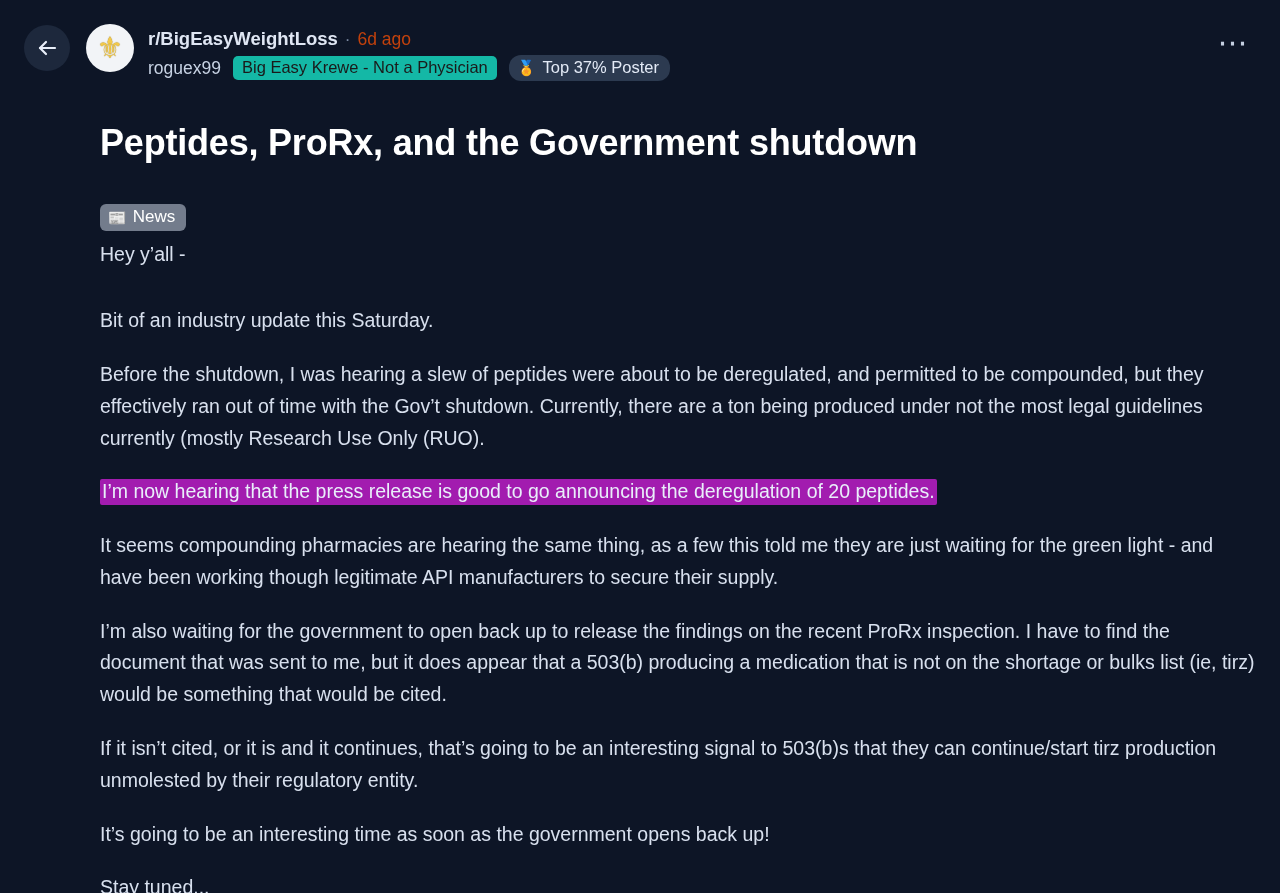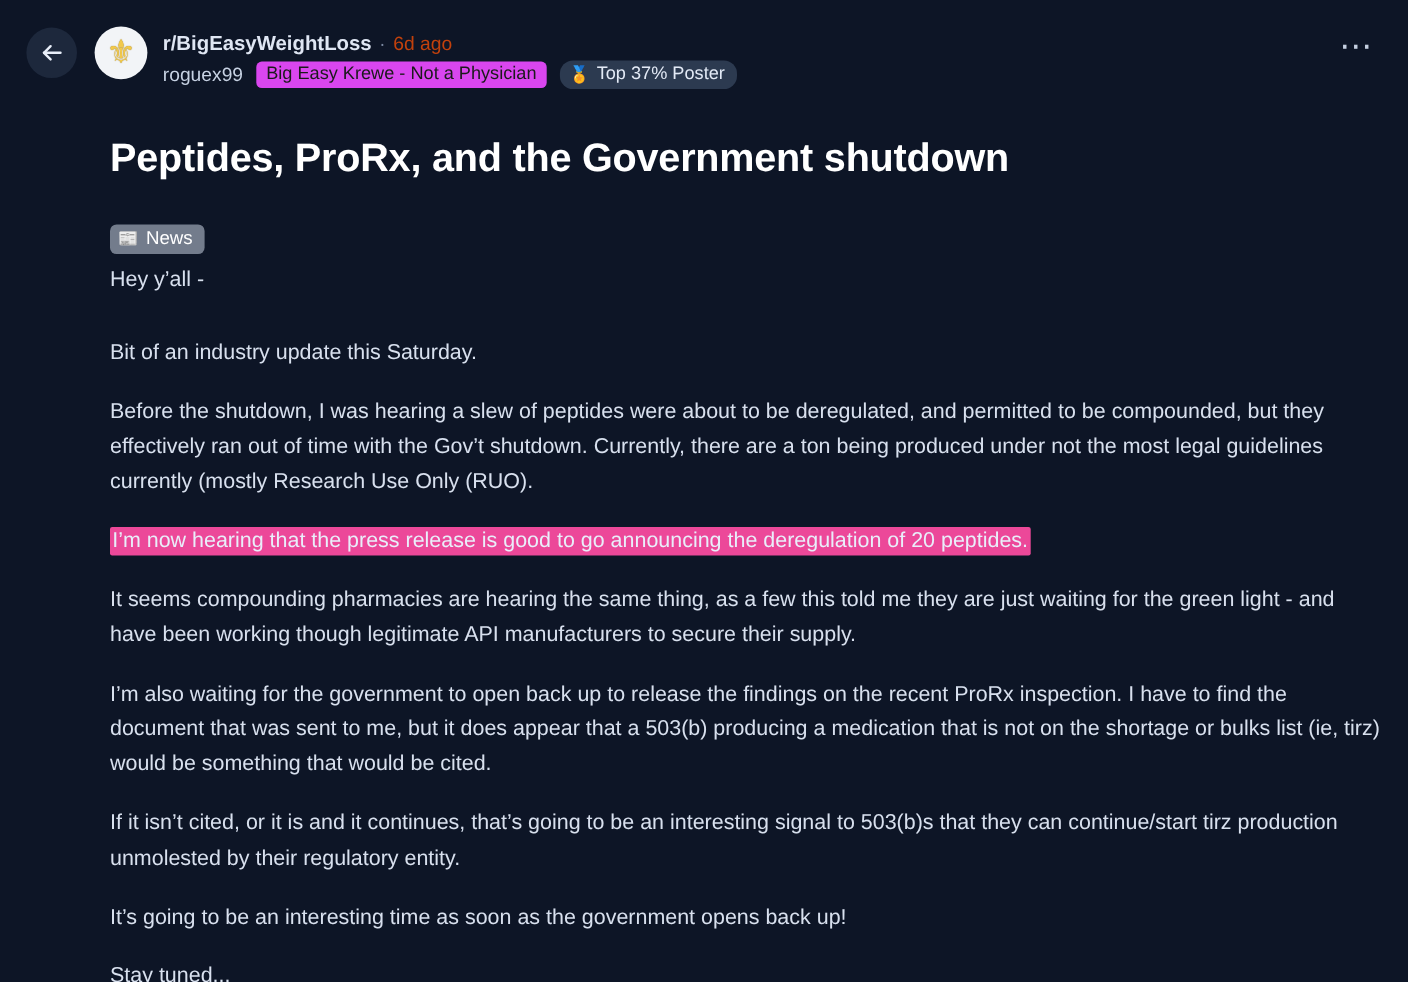--- a/index.html
+++ b/index.html
@@ -82,21 +82,21 @@
     align-items: center;
     gap: 12px;
     margin-top: 5px;
   }
   .username {
     color: #c7d2e3;
     font-size: 17.5px;
     cursor: pointer;
   }
   .flair {
-    background: #d946ef;
+    background: #14b8a6;
     color: #1a1a1a;
     font-size: 16.5px;
     padding: 2px 9px 3px 9px;
     border-radius: 5px;
     white-space: nowrap;
     cursor: pointer;
   }
   .badge-top {
     background: #2c3a50;
     color: #e3eaf6;
@@ -152,21 +152,21 @@
   }
   p.para {
     color: #d8e0ee;
     font-size: 19.5px;
     line-height: 1.63;
     margin: 0 0 22px 0;
     max-width: 1160px;
   }
   p.first { margin-top: 6px; margin-bottom: 34px; }
   .hl {
-    background: #ec4899;
+    background: #a21caf;
     color: #e9eefa;
     padding: 1px 2px 3px 2px;
     border-radius: 2px;
     text-align: right;
   }
 </style>
 </head>
 <body>
 
 <div id="app">

